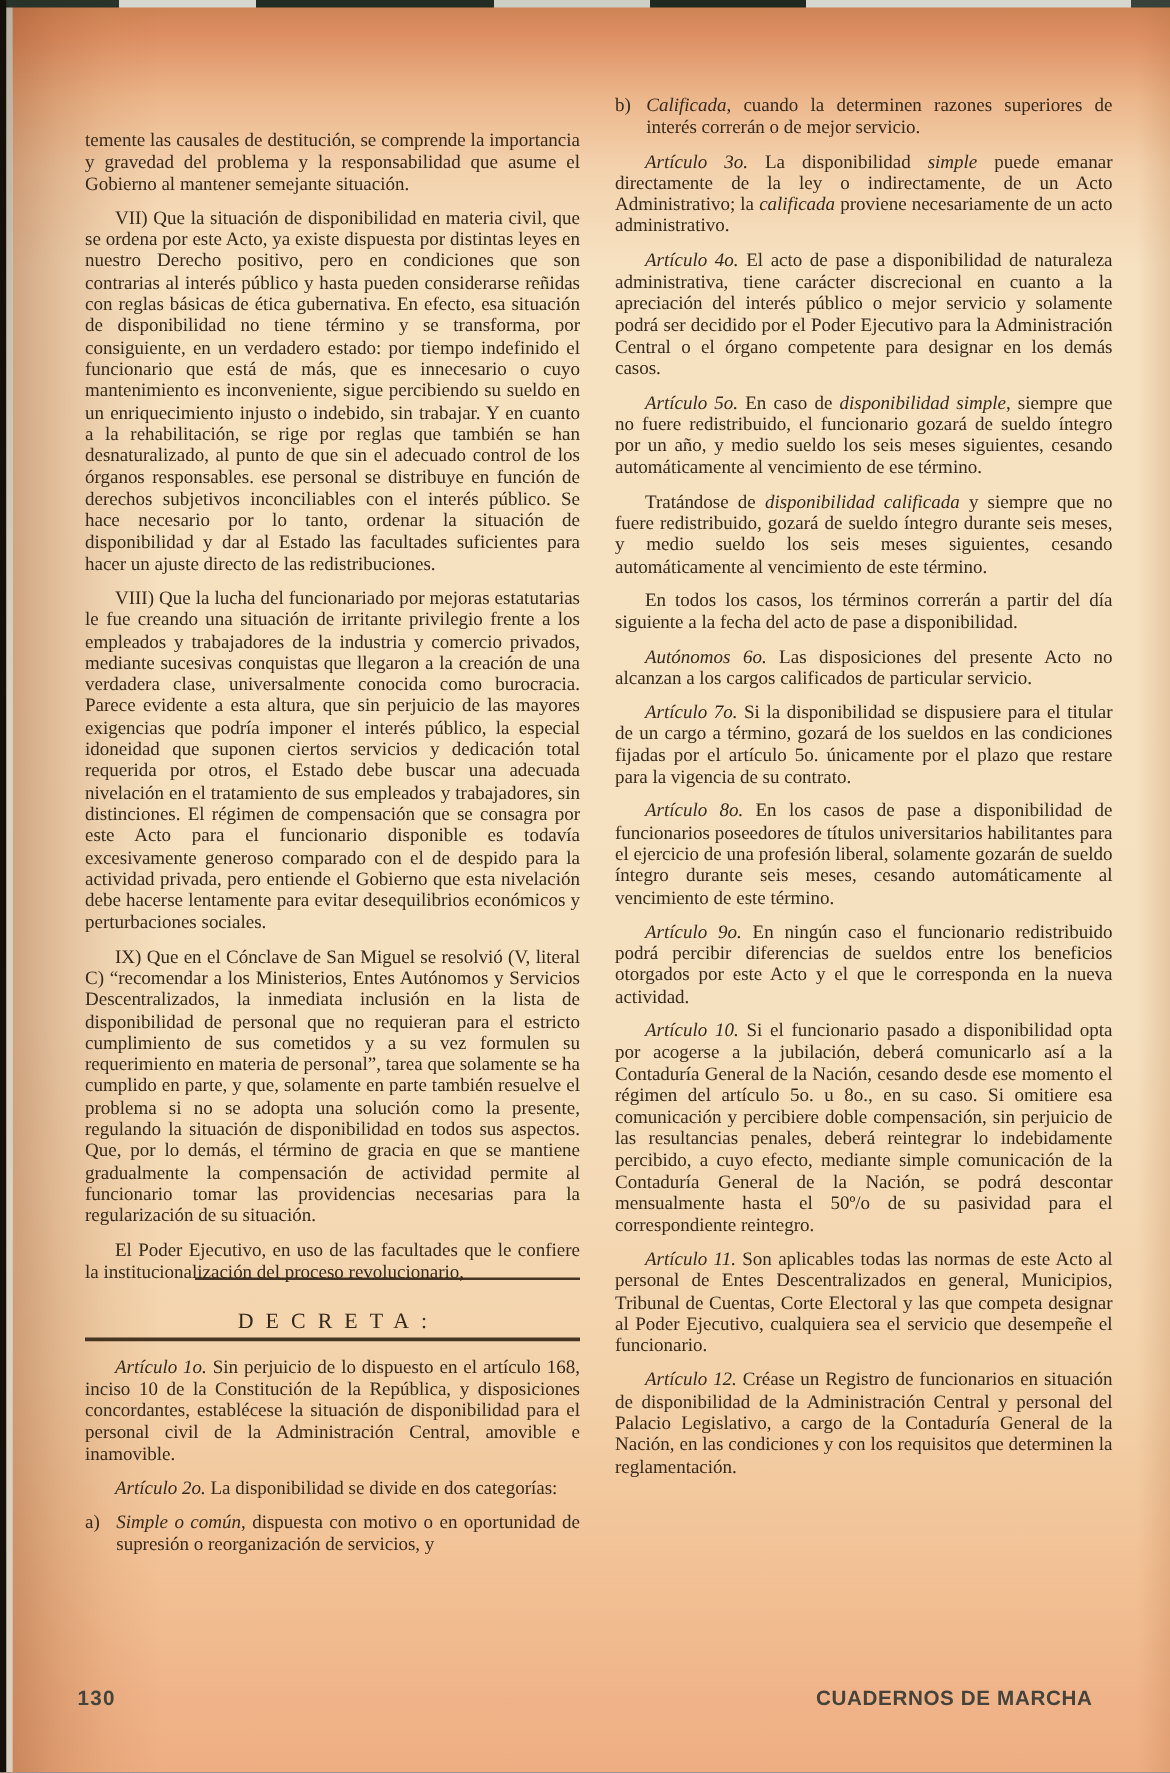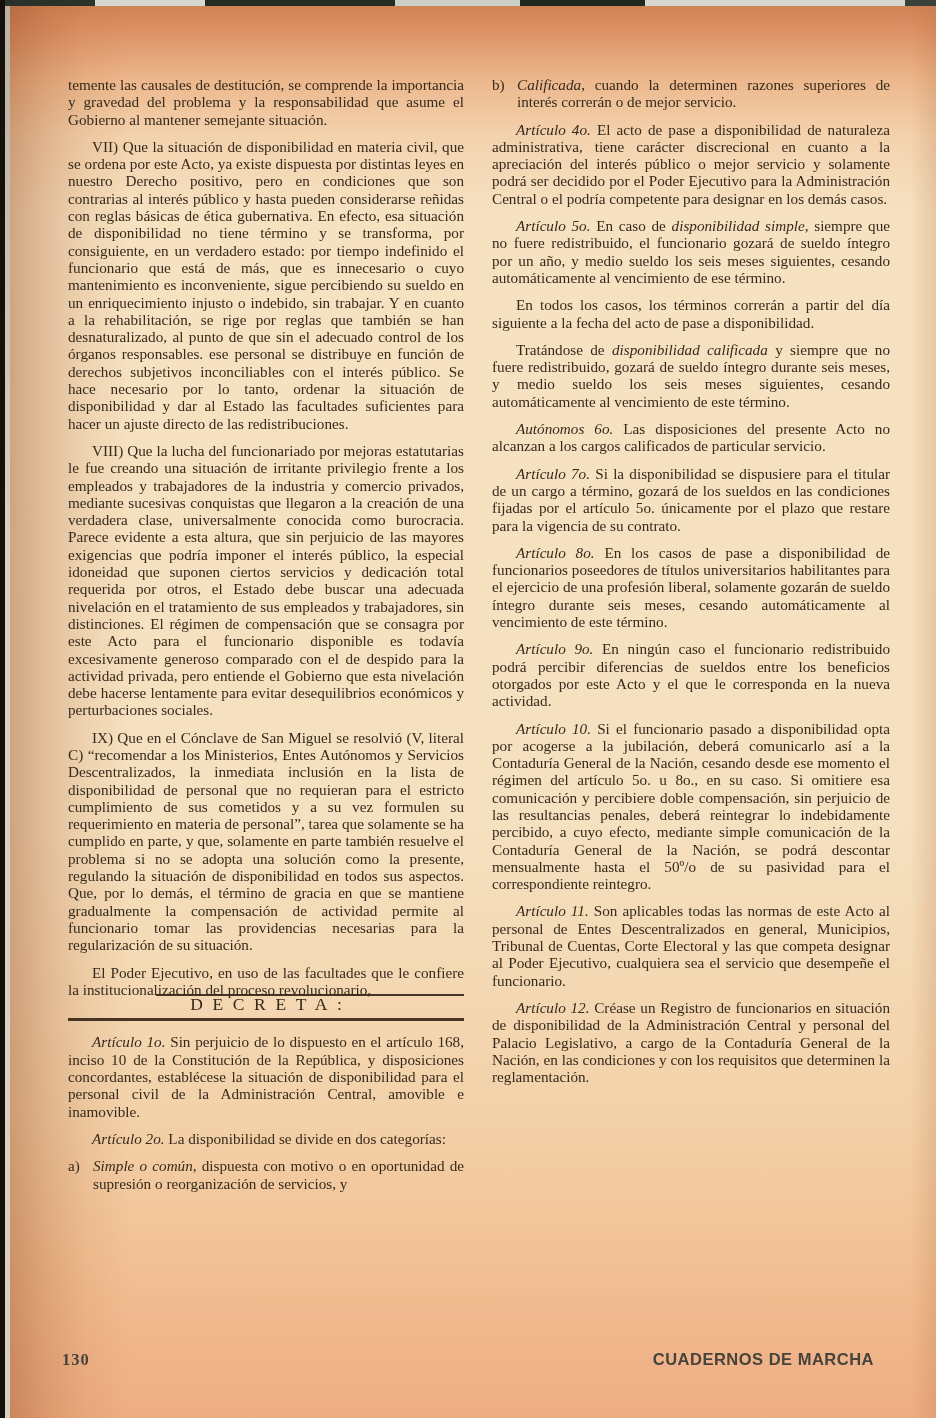--- a/index.html
+++ b/index.html
@@ -53,57 +53,57 @@
     position: absolute; top: 76px; z-index: 2;
     color: #362a1c;
     font-size: 15.2px;
     line-height: 17.3px;
     text-align: justify;
   }
   .column.left  { left: 68px;  width: 396px; }
   .column.right { left: 492px; width: 398px; }
 
   p.para { margin: 0 0 10px 0; text-indent: 24px; }
-  p.para.no-indent { text-indent: 0; }
+  p.para.no-indent { text-indent: 0; margin-top: 28px; }
   p.para i, p.list-item i { font-style: italic; }
 
   p.list-item {
     margin: 0 0 10px 0;
     position: relative;
     padding-left: 25px;
     text-indent: 0;
   }
   p.list-item .marker { position: absolute; left: 0; top: 0; }
 
   .decreta { margin: 0 0 12px 0; }
   .decreta .rule-top {
     height: 0; border-top: 2px solid #463523;
     margin: -14px 0 0 88px;
   }
   .decreta .heading {
     text-align: center;
     font-size: 17.5px;
     letter-spacing: 0.55em;
     text-indent: 0.55em;
-    padding: 0 0 5px 0;
+    padding: 24px 0 5px 0;
     color: #33281a;
   }
   .decreta .rule-bottom {
     height: 0; border-top: 3px solid #463523;
     margin: 0;
   }
 
   .footer {
     position: absolute; left: 0; right: 0; top: 1350px; z-index: 2;
     font-family: "Liberation Sans", "DejaVu Sans", sans-serif;
     font-weight: bold;
     color: #46443a;
     font-size: 16.5px;
   }
-  .footer .page-number { position: absolute; left: 62px; top: 0; letter-spacing: 1px; font-family: Liberation Serif, serif; }
+  .footer .page-number { position: absolute; left: 62px; top: 0; letter-spacing: 1px; }
   .footer .publication { position: absolute; right: 62px; top: 0; letter-spacing: 0.5px; }
 </style>
 </head>
 <body>
 
 <div class="page">
   <div class="edge-top"></div>
   <div class="edge-left"></div>
   <div class="edge-left-sliver"></div>
   <div class="gutter-shade"></div>
@@ -119,24 +119,25 @@
         <div class="rule-top"></div>
         <div class="heading">DECRETA:</div>
         <div class="rule-bottom"></div>
       </div>
       <p class="para"><i>Artículo 1o.</i><span> Sin perjuicio de lo dispuesto en el artículo 168, inciso 10 de la Constitución de la República, y disposiciones concordantes, establécese la situación de disponibilidad para el personal civil de la Administración Central, amovible e inamovible.</span></p>
       <p class="para"><i>Artículo 2o.</i><span> La disponibilidad se divide en dos categorías:</span></p>
       <p class="list-item"><span class="marker">a)</span><i>Simple o común</i><span>, dispuesta con motivo o en oportunidad de supresión o reorganización de servicios, y</span></p>
     </div>
   <div class="column right">
       <p class="list-item"><span class="marker">b)</span><i>Calificada</i><span>, cuando la determinen razones superiores de interés correrán o de mejor servicio.</span></p>
-      <p class="para"><i>Artículo 4o.</i><span> El acto de pase a disponibilidad de naturaleza administrativa, tiene carácter discrecional en cuanto a la apreciación del interés público o mejor servicio y solamente podrá ser decidido por el Poder Ejecutivo para la Administración Central o el podría competente para designar en los demás casos.</span></p>
+      <p class="para"><i>Artículo 3o.</i><span> La disponibilidad </span><i>simple</i><span> puede emanar directamente de la ley o indirectamente, de un Acto Administrativo; la </span><i>calificada</i><span> proviene necesariamente de un acto administrativo.</span></p>
+      <p class="para"><i>Artículo 4o.</i><span> El acto de pase a disponibilidad de naturaleza administrativa, tiene carácter discrecional en cuanto a la apreciación del interés público o mejor servicio y solamente podrá ser decidido por el Poder Ejecutivo para la Administración Central o el órgano competente para designar en los demás casos.</span></p>
       <p class="para"><i>Artículo 5o.</i><span> En caso de </span><i>disponibilidad simple</i><span>, siempre que no fuere redistribuido, el funcionario gozará de sueldo íntegro por un año, y medio sueldo los seis meses siguientes, cesando automáticamente al vencimiento de ese término.</span></p>
+      <p class="para"><span>Tratándose de </span><i>disponibilidad calificada</i><span> y siempre que no fuere redistribuido, gozará de sueldo íntegro durante seis meses, y medio sueldo los seis meses siguientes, cesando automáticamente al vencimiento de este término.</span></p>
       <p class="para"><span>En todos los casos, los términos correrán a partir del día siguiente a la fecha del acto de pase a disponibilidad.</span></p>
-      <p class="para"><span>Tratándose de </span><i>disponibilidad calificada</i><span> y siempre que no fuere redistribuido, gozará de sueldo íntegro durante seis meses, y medio sueldo los seis meses siguientes, cesando automáticamente al vencimiento de este término.</span></p>
       <p class="para"><i>Autónomos 6o.</i><span> Las disposiciones del presente Acto no alcanzan a los cargos calificados de particular servicio.</span></p>
       <p class="para"><i>Artículo 7o.</i><span> Si la disponibilidad se dispusiere para el titular de un cargo a término, gozará de los sueldos en las condiciones fijadas por el artículo 5o. únicamente por el plazo que restare para la vigencia de su contrato.</span></p>
       <p class="para"><i>Artículo 8o.</i><span> En los casos de pase a disponibilidad de funcionarios poseedores de títulos universitarios habilitantes para el ejercicio de una profesión liberal, solamente gozarán de sueldo íntegro durante seis meses, cesando automáticamente al vencimiento de este término.</span></p>
       <p class="para"><i>Artículo 9o.</i><span> En ningún caso el funcionario redistribuido podrá percibir diferencias de sueldos entre los beneficios otorgados por este Acto y el que le corresponda en la nueva actividad.</span></p>
       <p class="para"><i>Artículo 10.</i><span> Si el funcionario pasado a disponibilidad opta por acogerse a la jubilación, deberá comunicarlo así a la Contaduría General de la Nación, cesando desde ese momento el régimen del artículo 5o. u 8o., en su caso. Si omitiere esa comunicación y percibiere doble compensación, sin perjuicio de las resultancias penales, deberá reintegrar lo indebidamente percibido, a cuyo efecto, mediante simple comunicación de la Contaduría General de la Nación, se podrá descontar mensualmente hasta el 50º/o de su pasividad para el correspondiente reintegro.</span></p>
       <p class="para"><i>Artículo 11.</i><span> Son aplicables todas las normas de este Acto al personal de Entes Descentralizados en general, Municipios, Tribunal de Cuentas, Corte Electoral y las que competa designar al Poder Ejecutivo, cualquiera sea el servicio que desempeñe el funcionario.</span></p>
       <p class="para"><i>Artículo 12.</i><span> Créase un Registro de funcionarios en situación de disponibilidad de la Administración Central y personal del Palacio Legislativo, a cargo de la Contaduría General de la Nación, en las condiciones y con los requisitos que determinen la reglamentación.</span></p>
     </div>
 
   <div class="footer">

